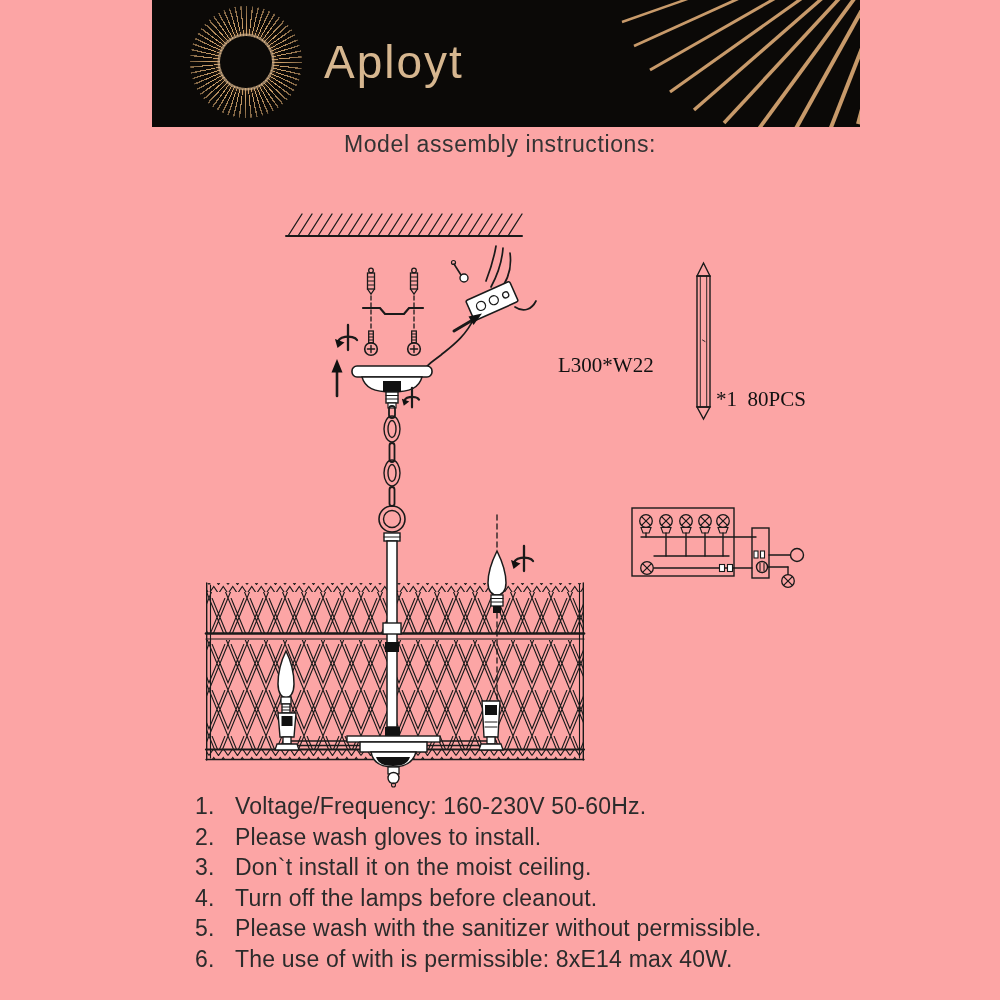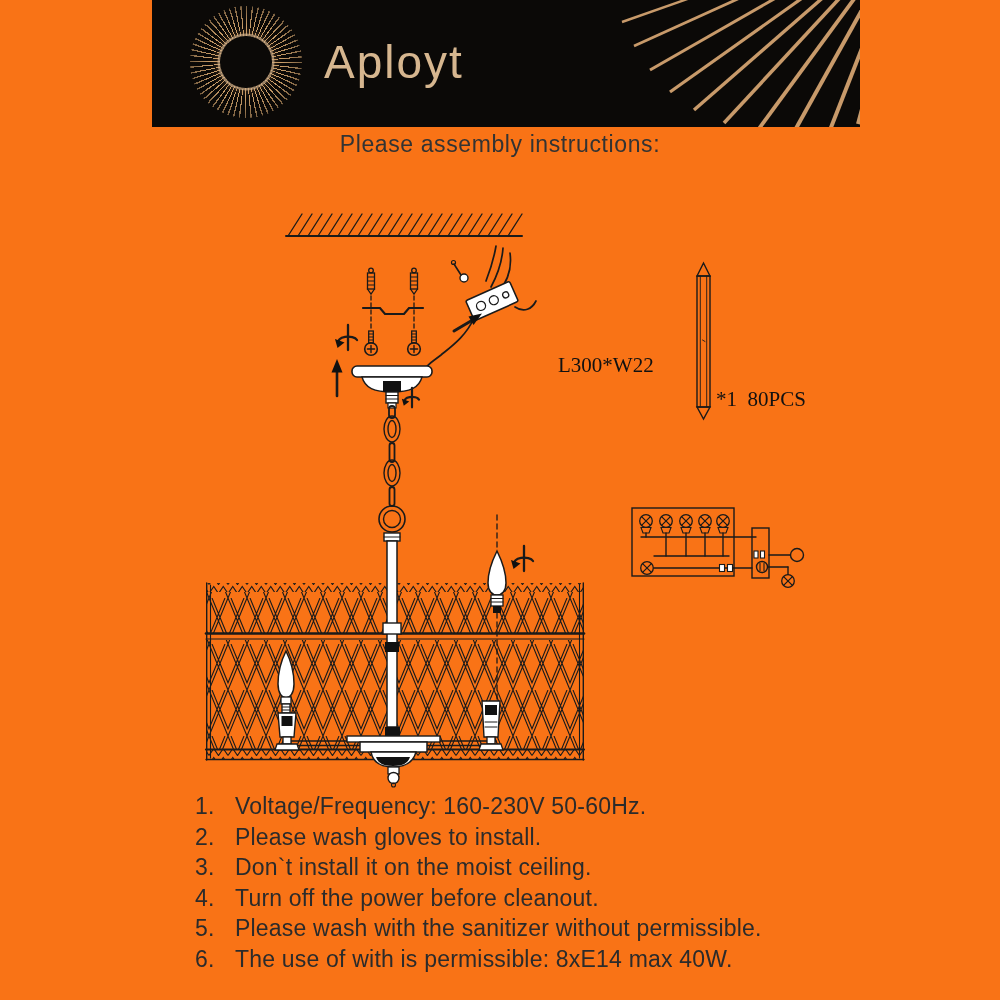--- a/index.html
+++ b/index.html
@@ -1,16 +1,16 @@
 <!DOCTYPE html>
 <html><head>
 <meta charset="utf-8">
 <style>
   html,body{margin:0;padding:0;background:#ffffff;}
-  .page{position:relative;width:1000px;height:1000px;background:#f97316;overflow:hidden;
+  .page{position:relative;width:1000px;height:1000px;background:#fca5a5;overflow:hidden;
         font-family:"Liberation Sans",sans-serif;color:#2b2b2b;}
   
   .banner{position:absolute;left:152px;top:0;width:708px;height:127px;background:#0b0907;overflow:hidden;}
   .sunburst{position:absolute;left:38px;top:6px;width:112px;height:112px;border-radius:50%;
     background:
       radial-gradient(circle, rgba(11,9,7,0) 0 44%, rgba(11,9,7,0.45) 72%, #0b0907 86%),
       repeating-conic-gradient(#cfa26c 0deg 1.5deg, rgba(0,0,0,0) 1.5deg 6deg);}
   .sunburst::after{content:'';position:absolute;inset:27%;border-radius:50%;background:#0b0907;
       box-shadow:0 0 0 2.5px rgba(214,182,143,0.65),0 0 10px 4px rgba(160,115,70,0.35);}
   .brand-name{position:absolute;left:172px;top:50%;transform:translateY(-54%);
@@ -52,21 +52,21 @@
         <line x1="760" y1="-80" x2="572" y2="123" stroke-width="3.6"></line>
         <line x1="760" y1="-80" x2="606" y2="130" stroke-width="3.8"></line>
         <line x1="760" y1="-80" x2="642" y2="132" stroke-width="4"></line>
         <line x1="760" y1="-80" x2="678" y2="130" stroke-width="4"></line>
         <line x1="760" y1="-80" x2="706" y2="124" stroke-width="4"></line>
       </g>
     </svg>
   </div>
 
   <div class="title-block">
-    <div class="title-line">Please assembly instructions:</div>
+    <div class="title-line">Model assembly instructions:</div>
   </div>
 
   <svg class="diagram" viewBox="0 0 1000 1000">
     <defs>
       <pattern id="lat" width="19" height="46" patternUnits="userSpaceOnUse">
         <path d="M0,0 L19,46 M3,0 L22,46 M19,0 L0,46 M16,0 L-3,46" stroke="#1a1a1a" stroke-width="1.1" fill="none"></path>
       </pattern>
       <pattern id="zz" width="19" height="9" patternUnits="userSpaceOnUse">
         <path d="M0,8.5 L4.75,1.5 L9.5,8.5 L14.25,1.5 L19,8.5" stroke="#1a1a1a" stroke-width="1.2" fill="none"></path>
       </pattern>
@@ -288,21 +288,21 @@
     <div class="inst-row">
       <span class="inst-num">2.</span>
       <span class="inst-text">Please wash gloves to install.</span>
     </div>
     <div class="inst-row">
       <span class="inst-num">3.</span>
       <span class="inst-text">Don`t install it on the moist ceiling.</span>
     </div>
     <div class="inst-row">
       <span class="inst-num">4.</span>
-      <span class="inst-text">Turn off the power before cleanout.</span>
+      <span class="inst-text">Turn off the lamps before cleanout.</span>
     </div>
     <div class="inst-row">
       <span class="inst-num">5.</span>
       <span class="inst-text">Please wash with the sanitizer without permissible.</span>
     </div>
     <div class="inst-row">
       <span class="inst-num">6.</span>
       <span class="inst-text">The use of with is permissible: 8xE14 max 40W.</span>
     </div>
   </div>

